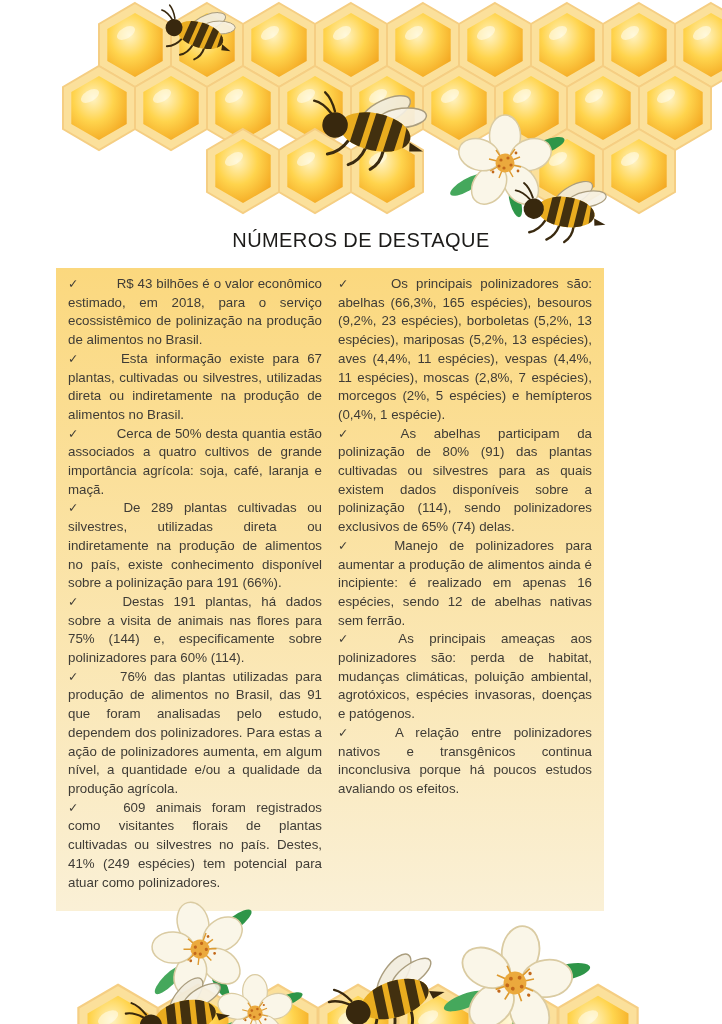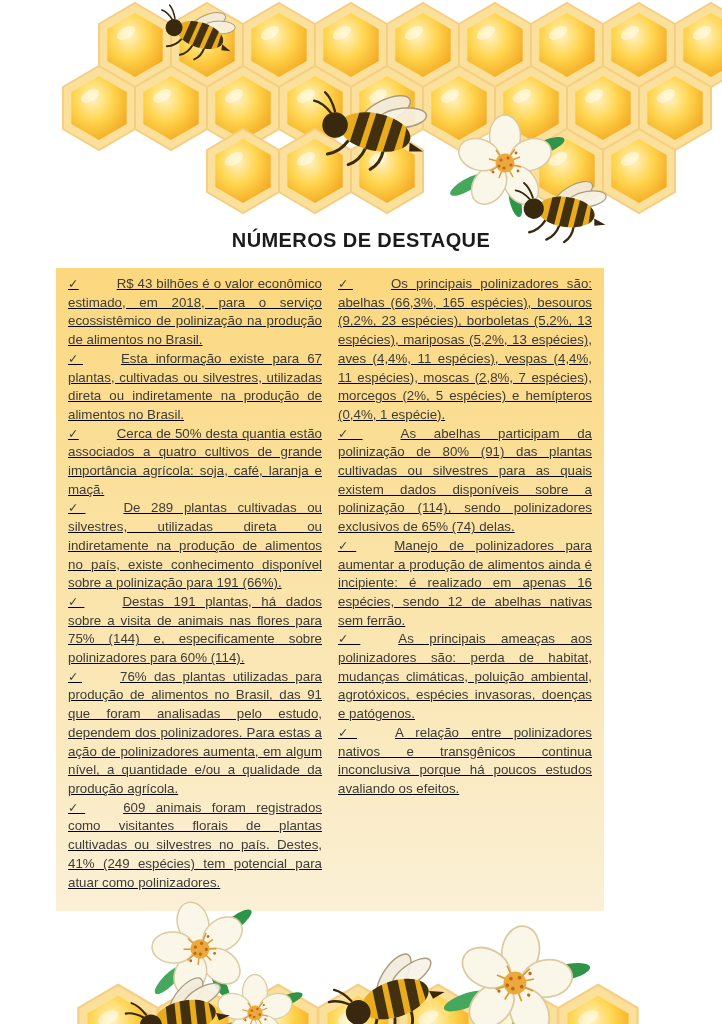--- a/index.html
+++ b/index.html
@@ -7,32 +7,31 @@
     width:722px;height:1024px;position:relative;overflow:hidden;
     background:#ffffff;
     font-family:"Liberation Sans", sans-serif;
   }
   .deco{position:absolute;left:0;display:block;}
   .deco.top{top:0;}
   .deco.bottom{top:899px;}
   .page-title{
     position:absolute;top:229px;left:0;width:100%;
     text-align:center;
-    font-size:20px;font-weight:bold;
+    font-size:20px;font-weight:normal;
     color:var(--title,#1c1b19);
     letter-spacing:.4px;
   }
   .highlight-box{
     position:absolute;left:56px;top:268px;width:548px;height:643px;
     box-sizing:border-box;
     padding:7px 12px;
     background:linear-gradient(180deg,var(--box_top,#FBD87E) 0%,var(--box_bottom,#FAF0D6) 100%);
     display:flex;gap:16px;
     overflow:hidden;
-    text-decoration:underline;
   }
   .col{flex:1;min-width:0;}
   p.item{
     margin:0;
     font-size:13.3px;line-height:18.7px;
     color:var(--text,#3F3C36);
     text-align:justify;
   }
   .check{font-size:12.5px;}
   .tab{display:inline-block;width:38px;}

